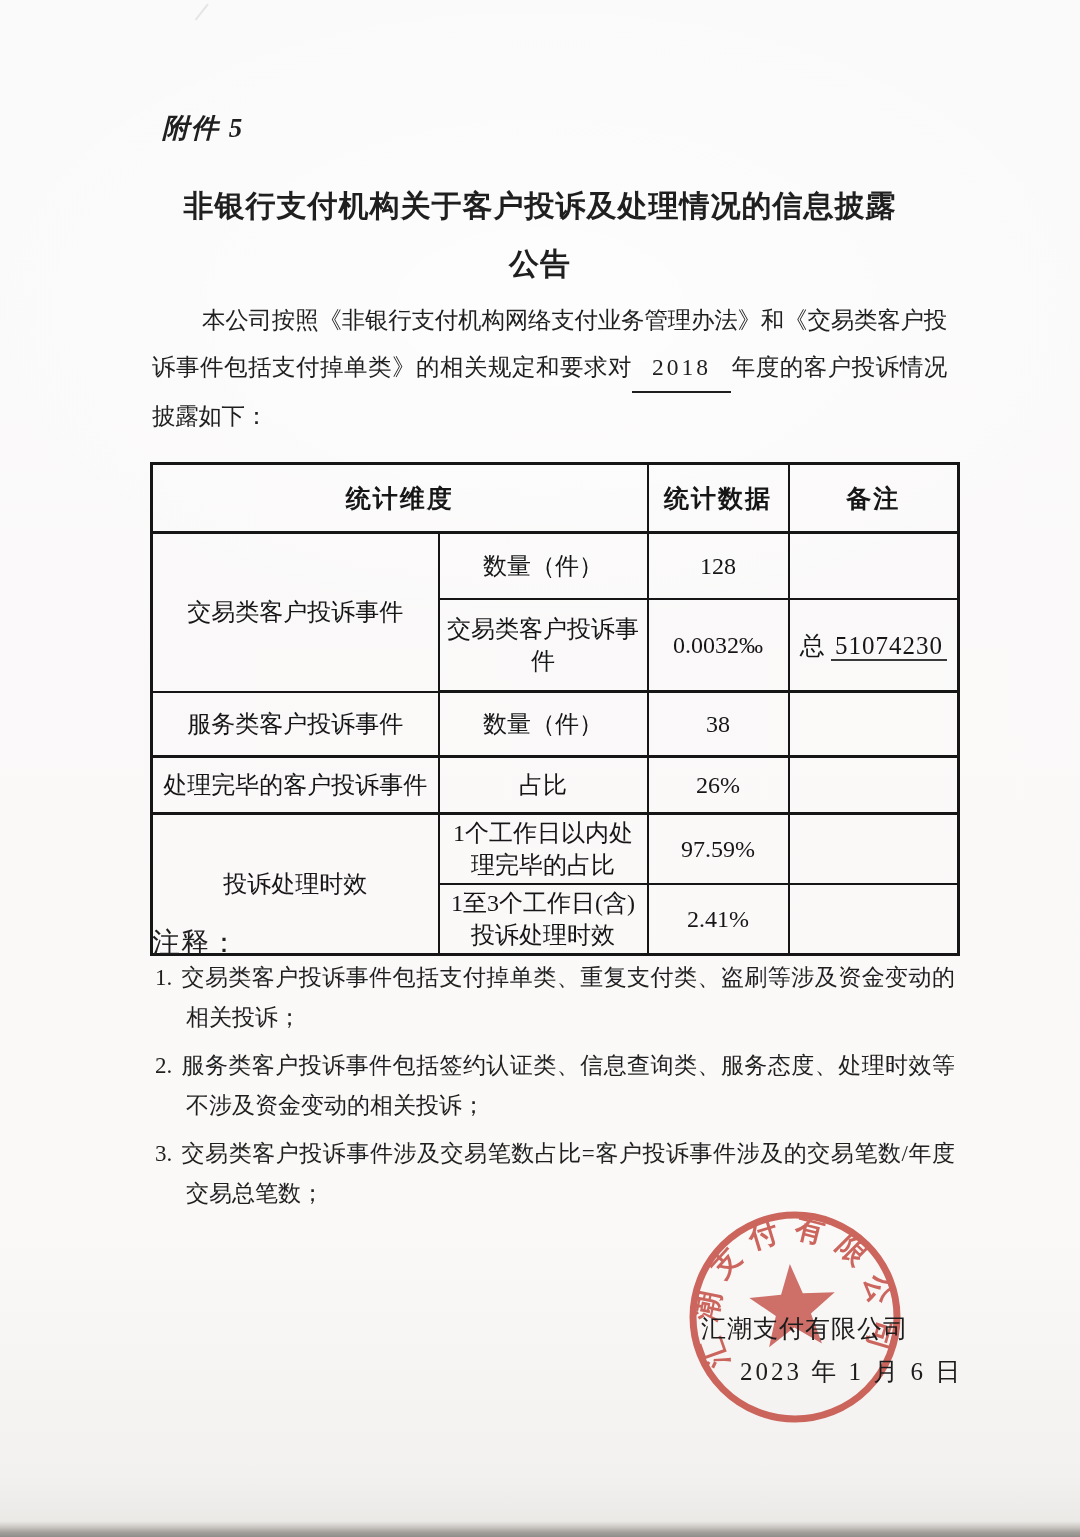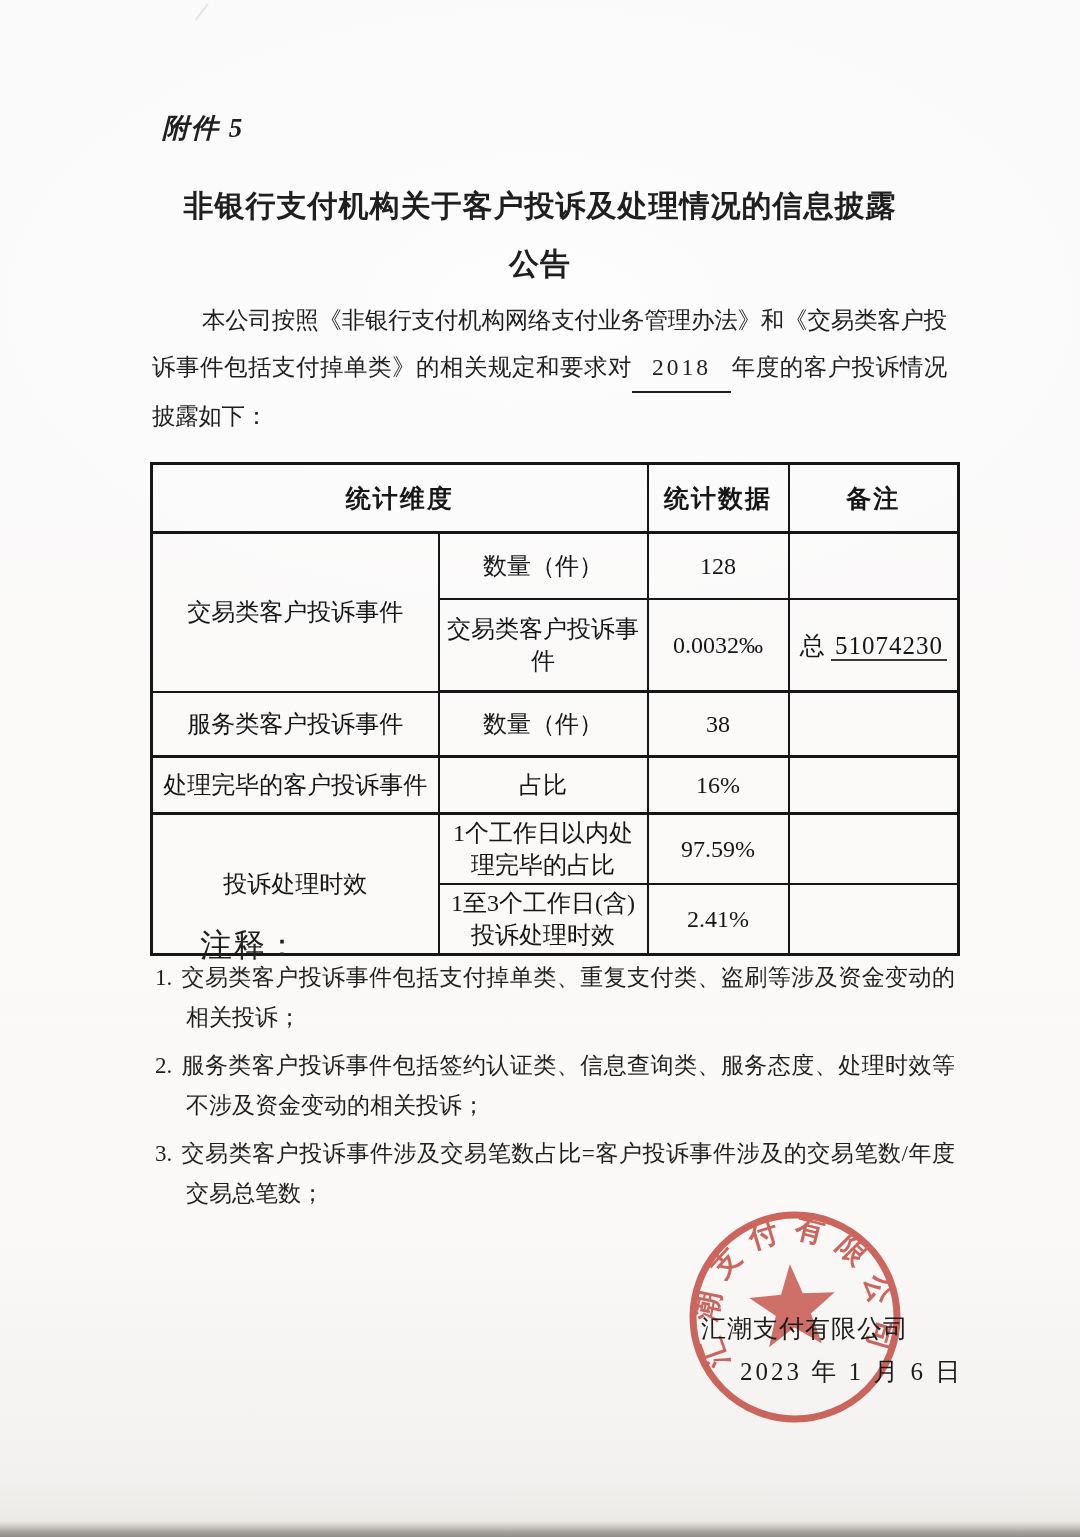--- a/index.html
+++ b/index.html
@@ -55,21 +55,21 @@
   tr.r2 td{height:86px;border-bottom:3px solid #161616;}
   tr.r3 td{height:58px;border-bottom:3px solid #161616;}
   tr.r4 td{height:50px;border-bottom:3px solid #161616;margin-top:44px;}
   tr.r5 td{height:64px;}
   tr.r6 td{height:62px;}
   td.metric-wrap{line-height:32px;padding:2px 6px;}
   td.remark-cell{vertical-align:top;text-align:left;padding:6px 8px;font-size:25px;}
   .remark-num{border-bottom:2px solid #3a3a3a;padding:0 4px;letter-spacing:1px;}
   .notes-heading{
     position:absolute;left:152px;top:924px;
-    font-size:32px;letter-spacing:1px;margin-left:48px;
+    font-size:28px;letter-spacing:1px;
   }
   .notes{
     position:absolute;left:155px;top:958px;width:800px;
     font-size:23px;line-height:40px;
   }
   .note{margin:0 0 8px 0;padding-left:31px;text-indent:-31px;text-align:justify;}
   .note .num{display:inline-block;width:26px;text-indent:0;}
   .seal{position:absolute;left:665px;top:1187px;width:260px;height:260px;}
   .sig-company{
     position:absolute;left:701px;top:1312px;z-index:3;
@@ -124,21 +124,21 @@
       </tr>
       <tr class="r3">
         <td>服务类客户投诉事件</td>
         <td class="metric-wrap">数量（件）</td>
         <td>38</td>
         <td class="remark-cell"></td>
       </tr>
       <tr class="r4">
         <td>处理完毕的客户投诉事件</td>
         <td class="metric-wrap">占比</td>
-        <td>16%</td>
+        <td>26%</td>
         <td class="remark-cell"></td>
       </tr>
       <tr class="r5">
         <td rowspan="2">投诉处理时效</td>
         <td class="metric-wrap">1个工作日以内处理完毕的占比</td>
         <td>97.59%</td>
         <td class="remark-cell"></td>
       </tr>
       <tr class="r6">
         <td class="metric-wrap">1至3个工作日(含)投诉处理时效</td>

